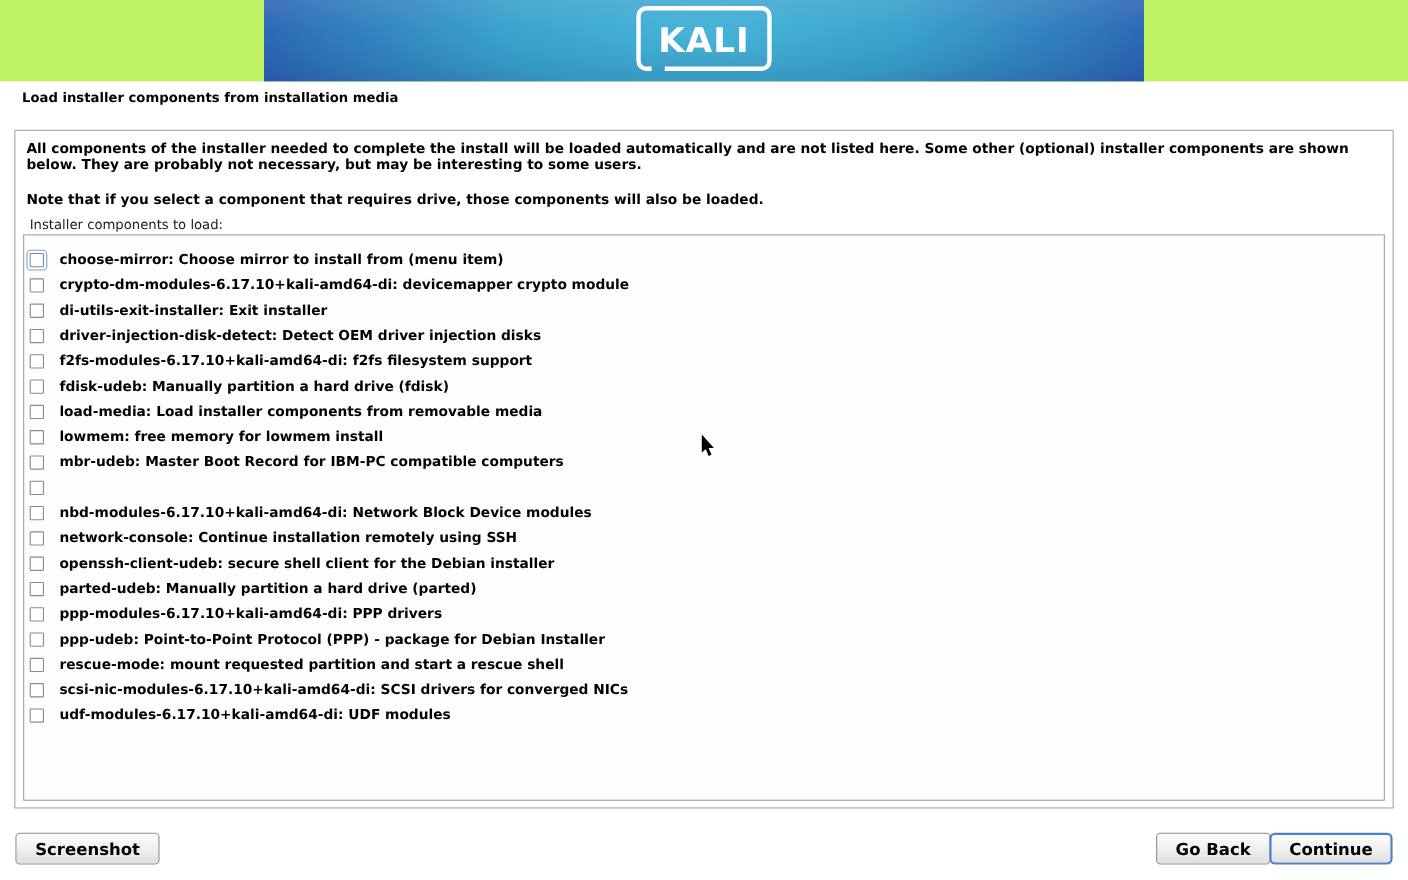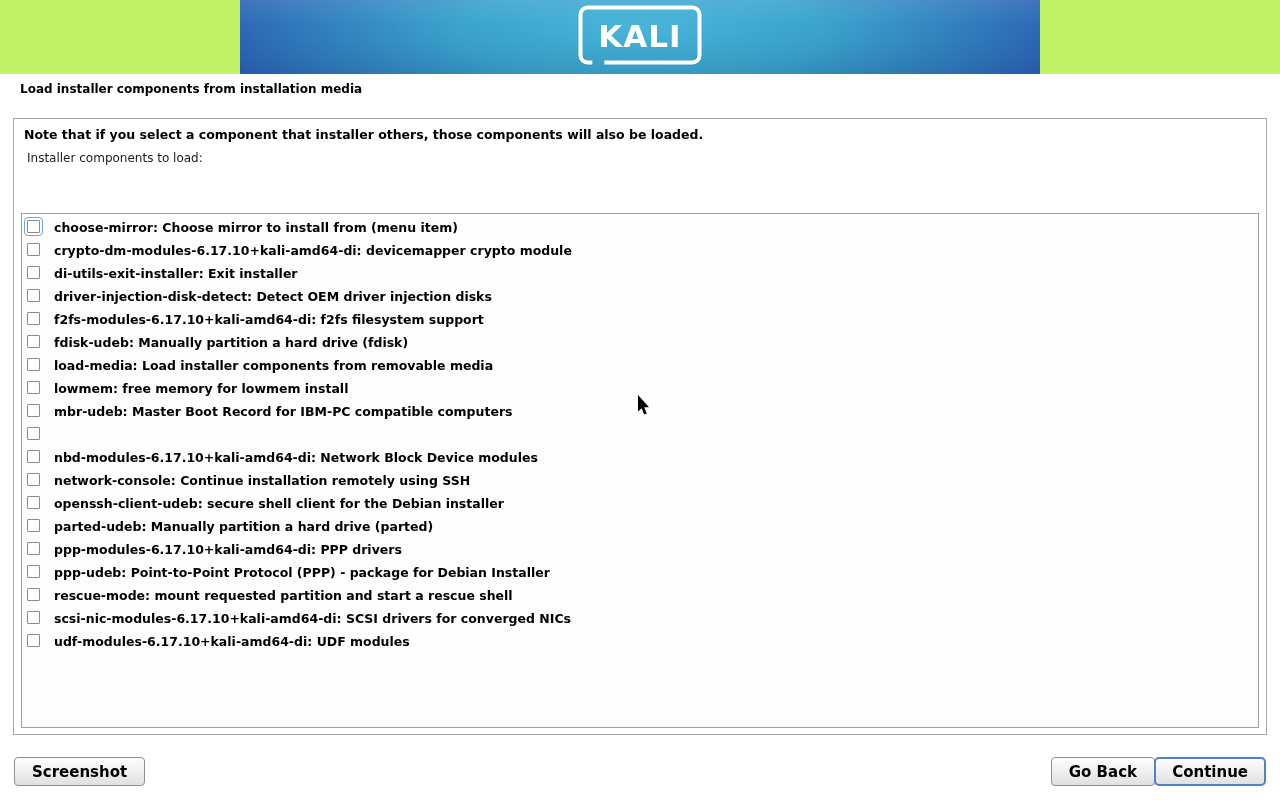--- a/index.html
+++ b/index.html
@@ -23,21 +23,21 @@
   .frame { position:absolute; left:13px; top:118px; width:1254px; height:617px;
            border:1px solid #a6a6a6; background:#fff; }
   .frame-inner { padding:8px 10px 0 10px; }
   .para { font-size:12.5px; font-weight:bold; color:#000; line-height:15px; }
   .para + .para { margin-top:16px; }
   .list-caption { margin:9px 0 0 3px; font-size:12px; font-weight:normal; color:#1a1a1a; }
 
   
   .listbox { position:absolute; left:7px; top:94px; width:1238px; height:515px;
              border:1px solid #a0a0a0; background:#fdfdfd; padding-top:6px; overflow:hidden; }
-  .row { display:flex; align-items:flex-start; height:23px; padding-left:5px; }
+  .row { display:flex; align-items:flex-end; height:23px; padding-left:5px; }
   .checkbox { width:13px; height:13px; border:1px solid #8b8b8b; background:#fff;
               border-radius:1px; flex:0 0 13px; }
   .row.focused .checkbox { outline:1px solid #74a7dc; outline-offset:2px; }
   .row-label { margin-left:14px; font-size:12.5px; font-weight:bold; color:#000; white-space:nowrap; }
 
   
   .footer { position:absolute; left:0; top:757px; width:1280px; height:30px; }
   .btn { position:absolute; height:29px; border:1px solid #8f8f8f; border-radius:4px;
          background:linear-gradient(#fdfdfd 0%, #f1f1f1 45%, #e0e0e0 100%);
          font-family:inherit; font-size:15px; font-weight:bold; color:#000;
@@ -59,21 +59,22 @@
       <rect x="2.5" y="2.5" width="119" height="55" rx="7" fill="none" stroke="#ffffff" stroke-width="4" stroke-dasharray="256 12 400"></rect>
       <text class="logo-text" x="62" y="42" text-anchor="middle">KALI</text>
     </svg>
   </div>
 </div>
 
 <div class="page-title">Load installer components from installation media</div>
 
 <div class="frame">
   <div class="frame-inner">
-    <div class="para">Note that if you select a component that installer others, those components will also be loaded.</div>
+    <div class="para">All components of the installer needed to complete the install will be loaded automatically and are not listed here. Some other (optional) installer components are shown below. They are probably not necessary, but may be interesting to some users.</div>
+    <div class="para">Note that if you select a component that requires drive, those components will also be loaded.</div>
     <div class="list-caption">Installer components to load:</div>
   </div>
 
   <div class="listbox" id="listbox">
 
   <div class="row focused">
         <span class="checkbox"></span>
         <span class="row-label">choose-mirror: Choose mirror to install from (menu item)</span>
       </div>
       <div class="row">

